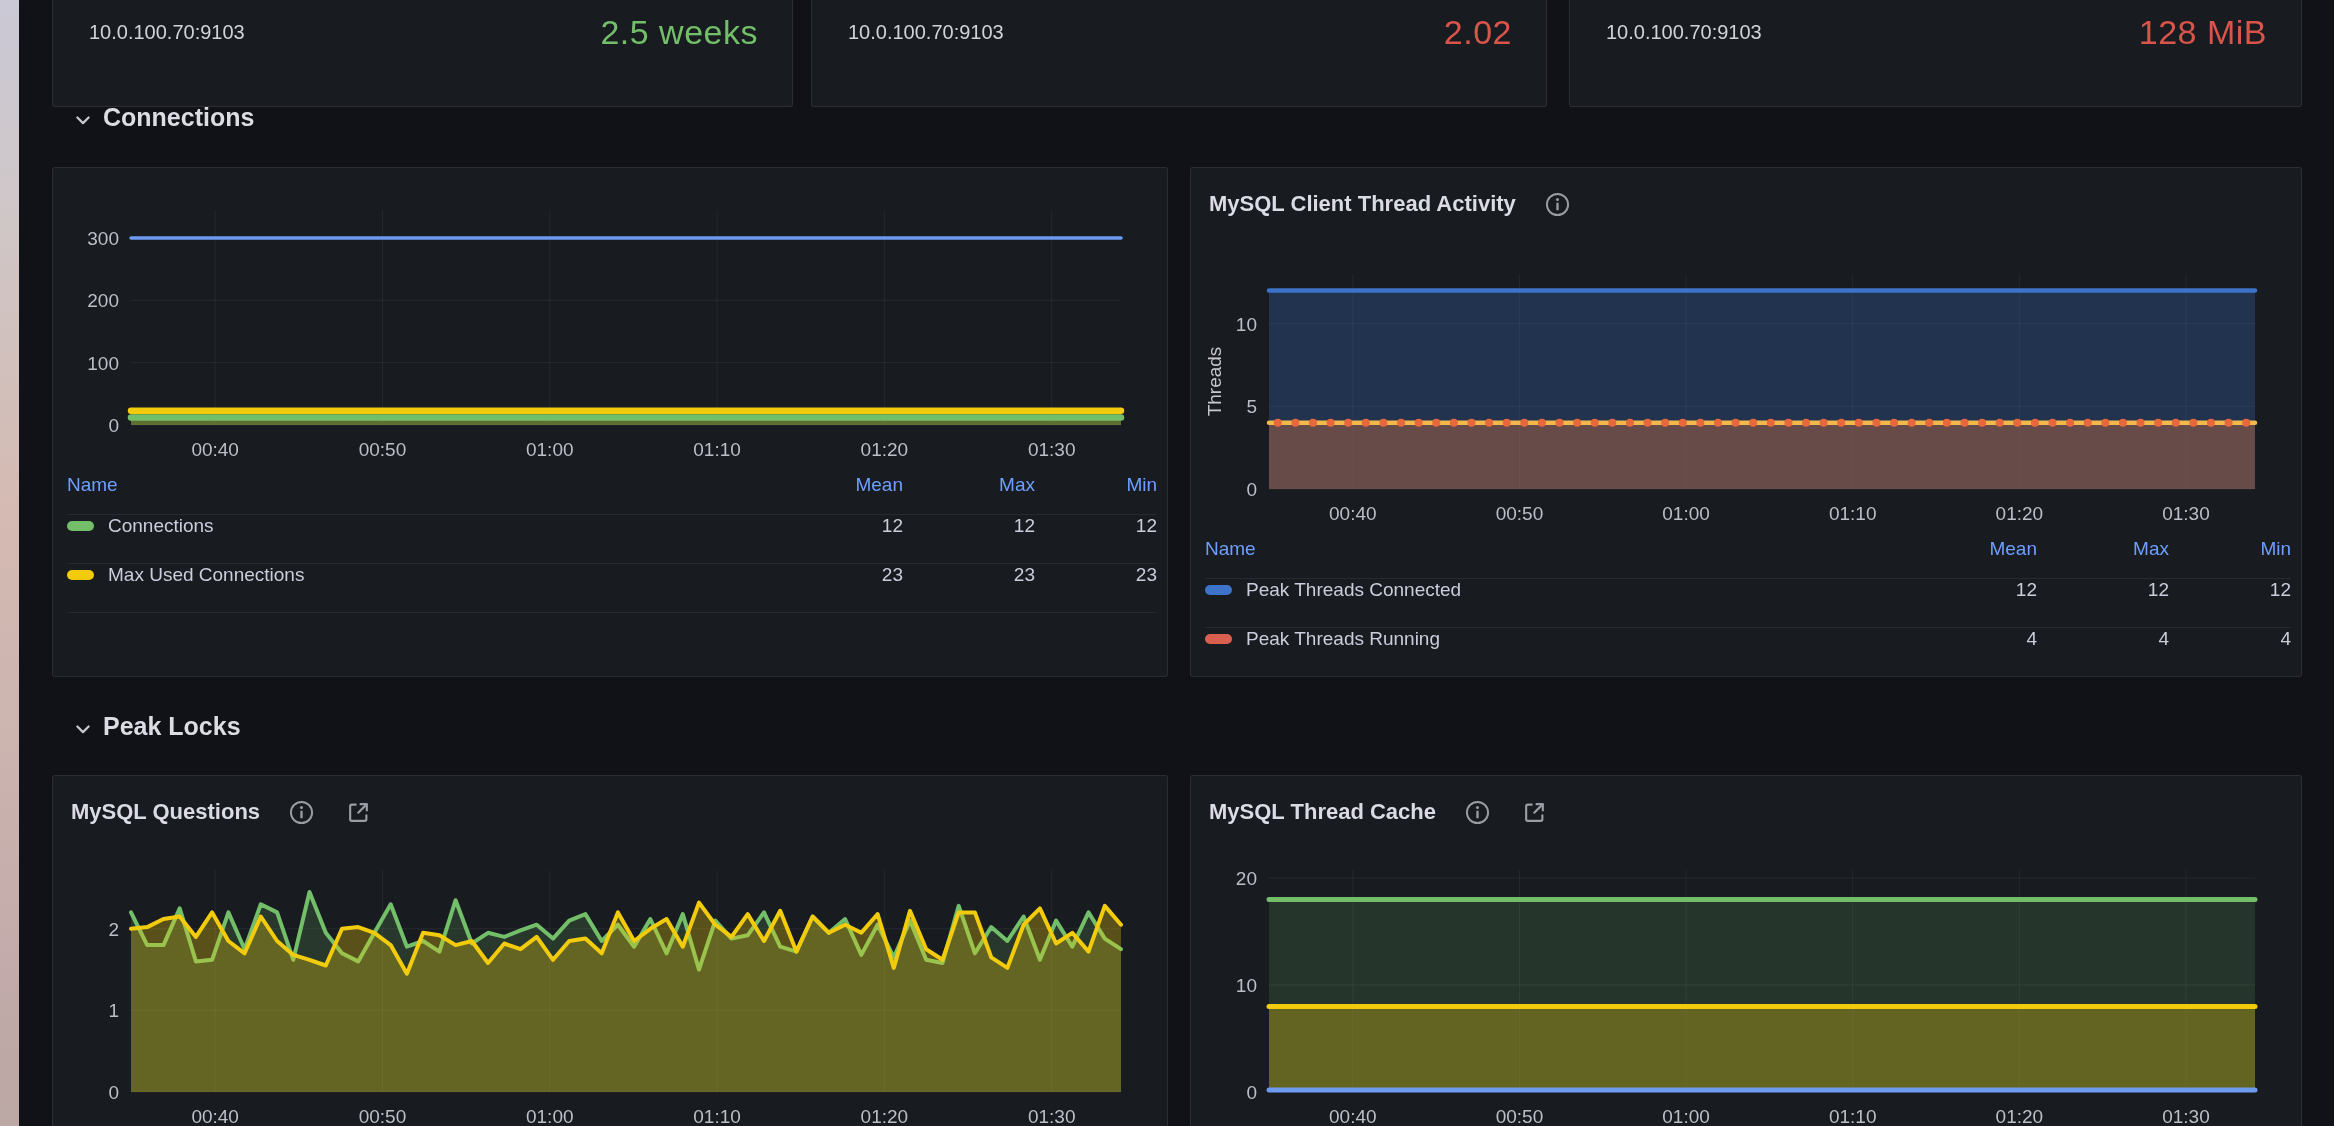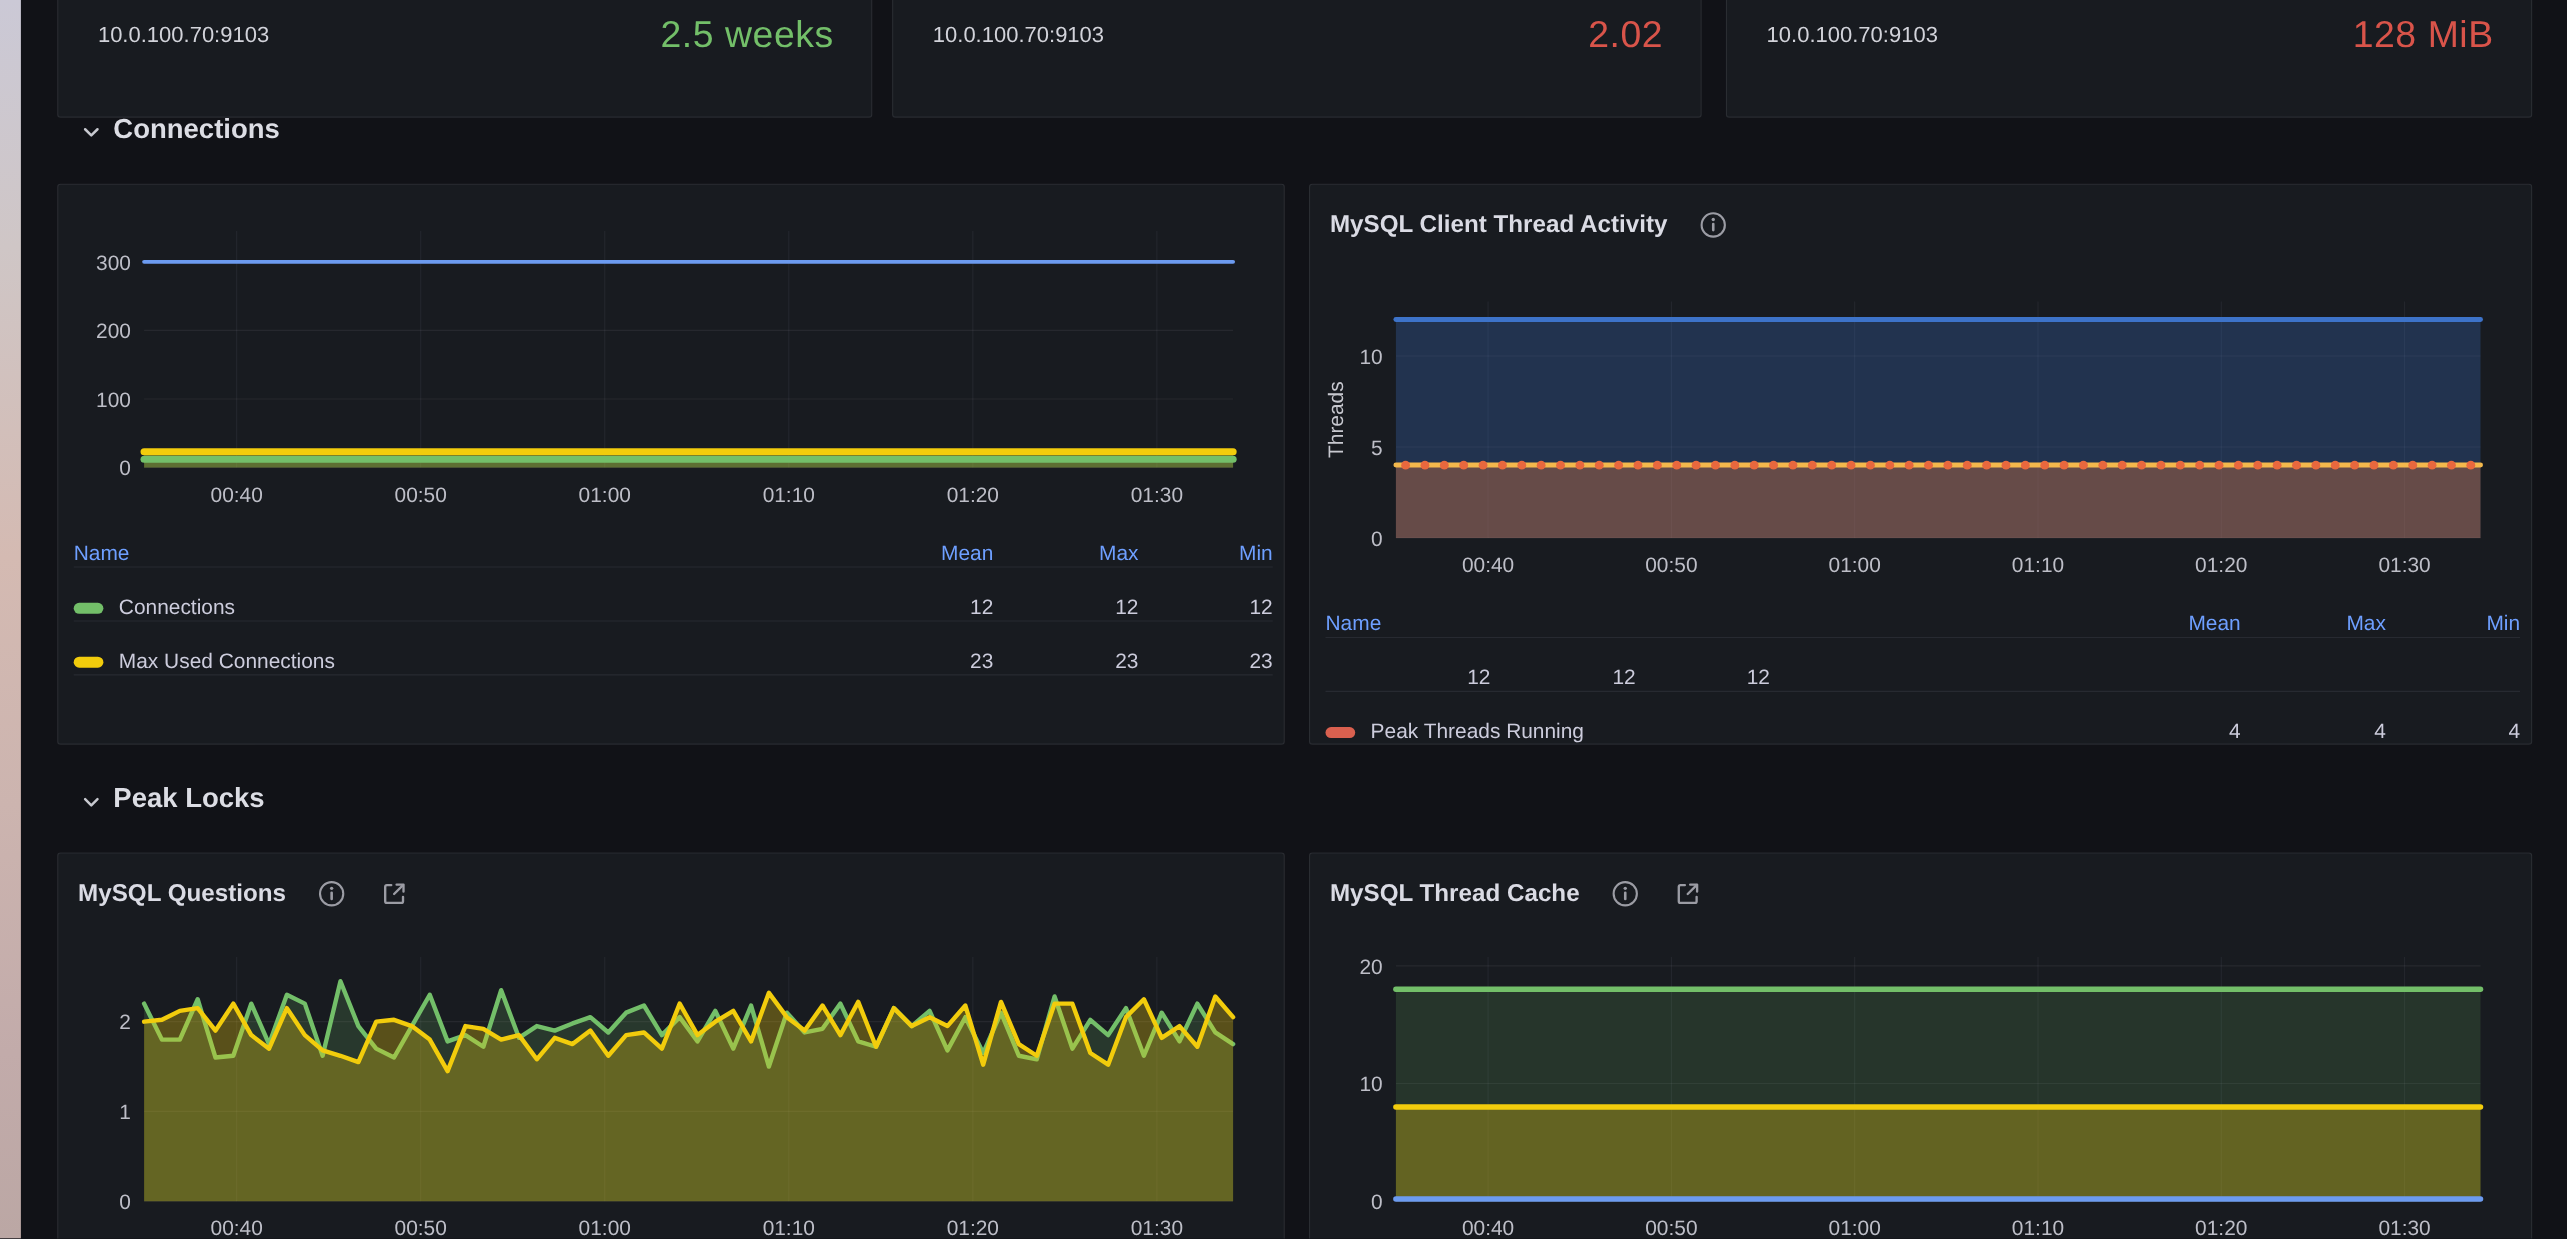--- a/index.html
+++ b/index.html
@@ -23,21 +23,21 @@
   .chev{width:20px;height:20px;color:#c7c8cf;margin-top:4px;}
   .chart-panel{height:510px;top:167px;}
   .row3{top:775px;height:520px;}
   .panel-header{display:flex;align-items:center;height:56px;padding:8px 0 0 18px;}
   .panel-title{font-size:22px;font-weight:600;color:#dadbe4;margin:0 10px 0 0;}
   .panel-icons{display:flex;align-items:center;gap:30px;margin-left:18px;color:#9b9ca4;}
   .icon-btn{width:27px;height:27px;display:inline-flex;cursor:pointer;}
   .icon-btn svg{width:27px;height:27px;}
   .chart{position:relative;}
   .legend{padding:0 10px 0 14px;font-size:19px;color:#ccccdc;}
-  .legend-row{display:flex;align-items:flex-end;border-bottom:1px solid rgba(204,204,220,0.09);}
+  .legend-row{display:flex;align-items:flex-start;border-bottom:1px solid rgba(204,204,220,0.09);}
   .legend-head{height:40px;color:#6e9fff;font-weight:500;}
   .legend-series{height:48px;}
   .lg-name{flex:1;display:flex;align-items:center;gap:14px;}
   .lg-num{width:150px;text-align:right;}
   .lg-num.c-max{width:132px;}
   .lg-num.c-min{width:122px;}
   .pill{width:27px;height:10px;border-radius:5px;display:inline-block;flex:none;}
   svg text{font-family:"Liberation Sans",sans-serif;}
 </style>
 </head>
@@ -216,20 +216,24 @@
         <text x="30" y="149.5" text-anchor="middle" fill="#c7c8cf" font-size="19" transform="rotate(-90 30 149.5)">Threads</text>
       </svg></div>
   <div class="legend">
       <div class="legend-row legend-head">
         <span class="lg-name">Name</span>
         <span class="lg-num">Mean</span>
         <span class="lg-num c-max">Max</span>
         <span class="lg-num c-min">Min</span>
       </div>
       <div class="legend-row legend-series">
+        <span class="lg-name">
+          <i class="pill" style="background:#3d73c9"></i>
+          <span>Peak Threads Connected</span>
+        </span>
         <span class="lg-num">12</span>
         <span class="lg-num c-max">12</span>
         <span class="lg-num c-min">12</span>
       </div>
       <div class="legend-row legend-series">
         <span class="lg-name">
           <i class="pill" style="background:#d9604f"></i>
           <span>Peak Threads Running</span>
         </span>
         <span class="lg-num">4</span>

